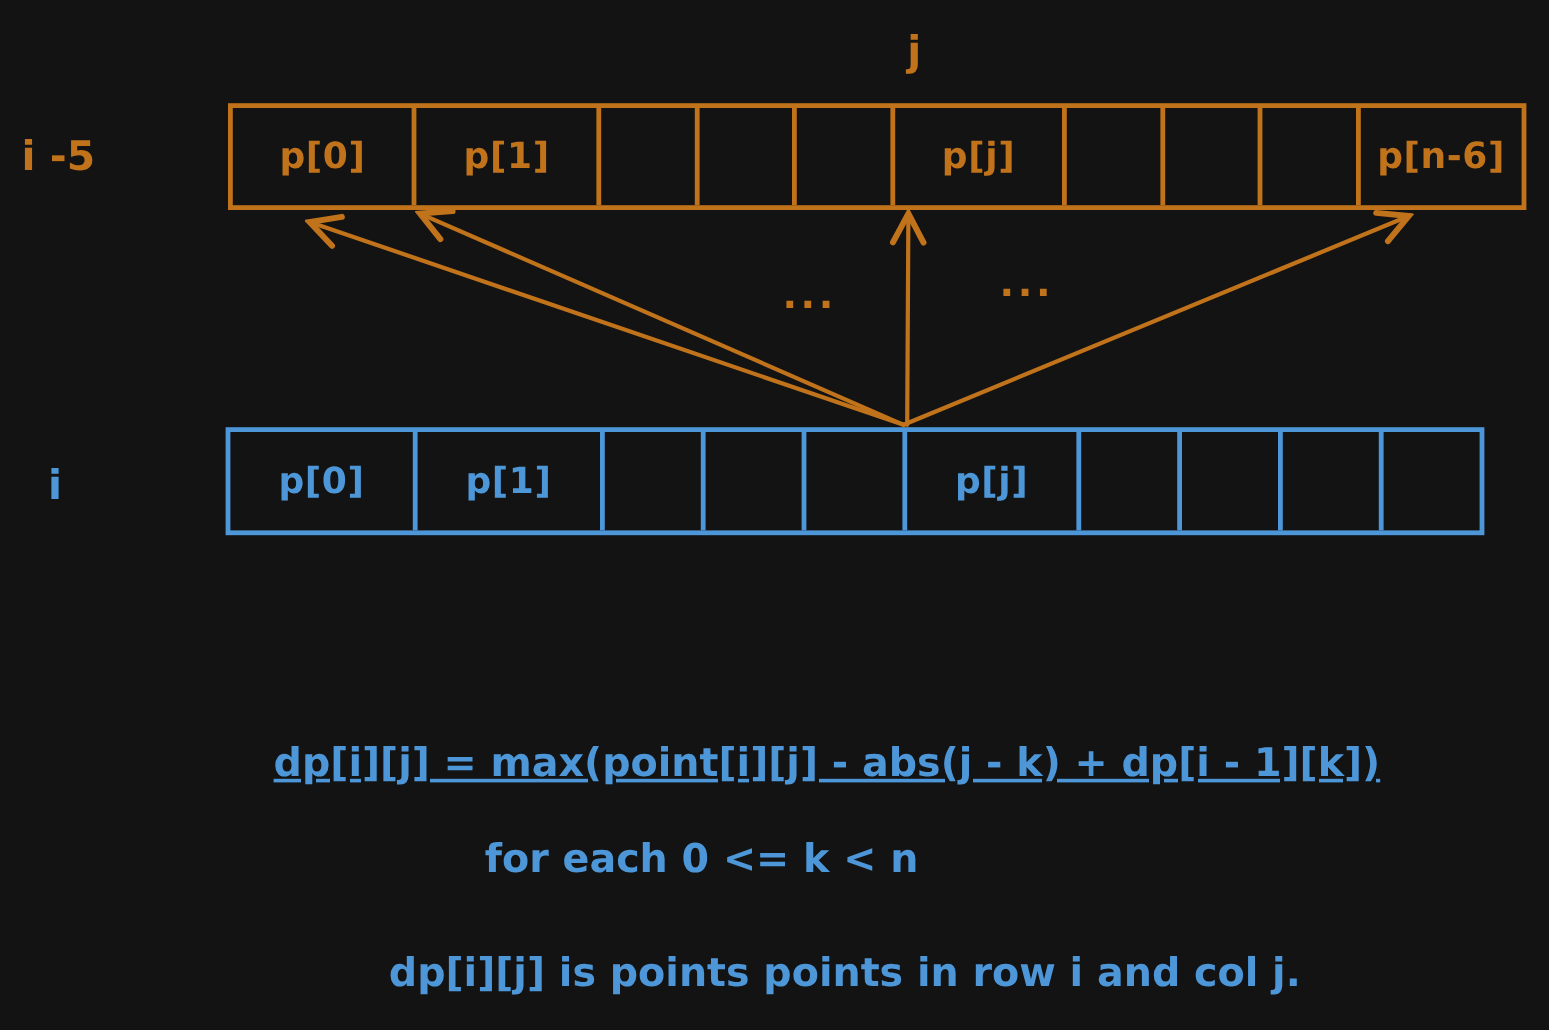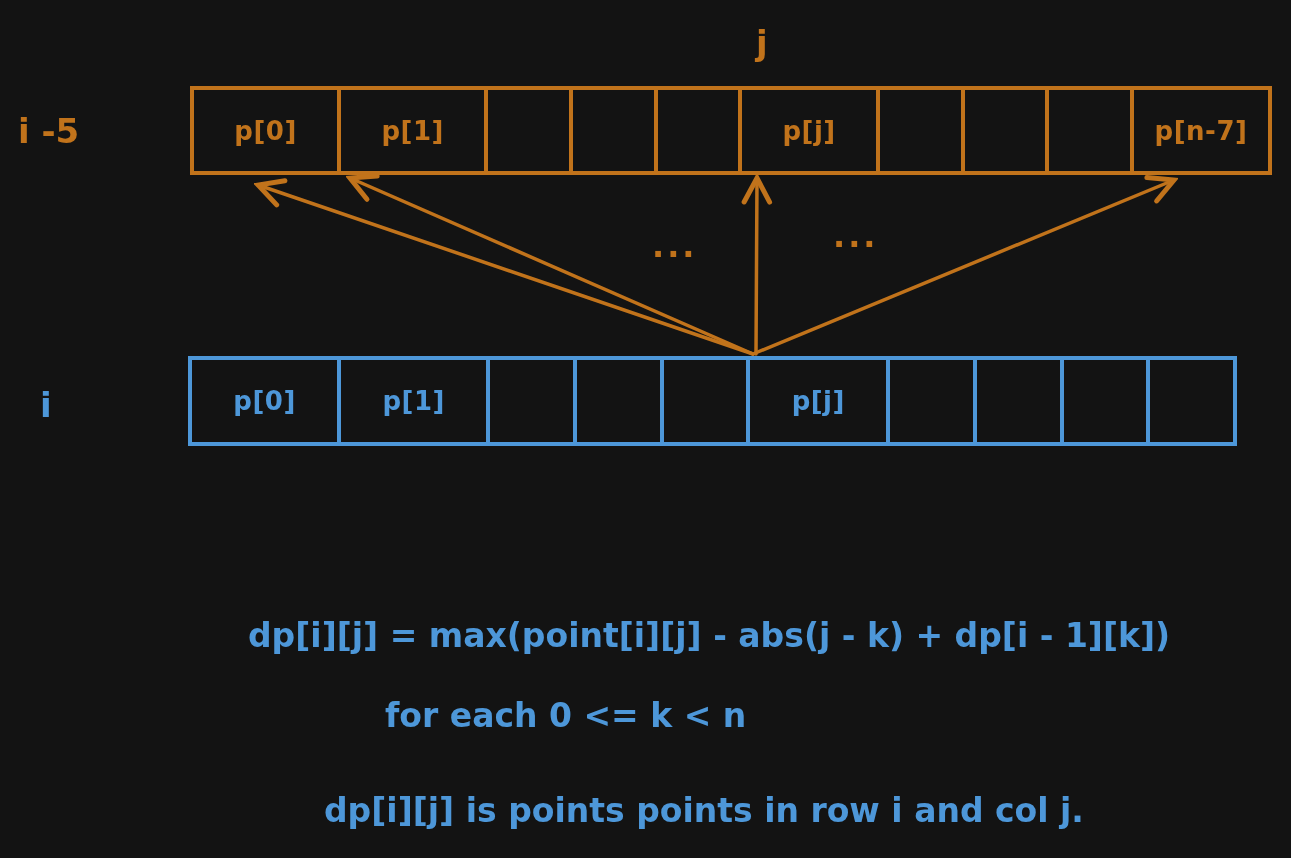--- a/index.html
+++ b/index.html
@@ -32,21 +32,21 @@
     left: 188px; top: 356px;
     width: 1049px; height: 90px;
     color: var(--blue);
   }
   .cell {
     flex: 1 1 auto;
     border-right: 4px solid;
     display: flex;
     align-items: center;
     justify-content: center;
-    font-size: 26px;
+    font-size: 30px;
     font-weight: 600;
     letter-spacing: 0.5px;
     overflow: hidden;
   }
   .cell:last-child { border-right: none; }
   .row-prev .cell:last-child { flex: 0 0 134px; }
 
   
   .label {
     position: absolute;
@@ -91,43 +91,43 @@
 
   
   .eq {
     position: absolute;
     color: var(--blue);
     font-size: 33px;
     font-weight: 600;
     line-height: 1.2;
     white-space: nowrap;
   }
-  .eq-recurrence { left: 248px; top: 616px; }
-  .eq-range      { left: 385px; top: 696px; }
+  .eq-recurrence { left: 228px; top: 616px; text-decoration: underline; }
+  .eq-range      { left: 404px; top: 696px; }
   .eq-definition { left: 324px; top: 791px; }
 </style>
 </head>
 <body>
 
 <div class="canvas">
 
   <div class="label label-j">j</div>
 
   <div class="label label-prev">i -5</div>
   <div class="array-row row-prev">
     <div class="cell">p[0]</div>
     <div class="cell">p[1]</div>
     <div class="cell"></div>
     <div class="cell"></div>
     <div class="cell"></div>
     <div class="cell">p[j]</div>
     <div class="cell"></div>
     <div class="cell"></div>
     <div class="cell"></div>
-    <div class="cell">p[n-7]</div>
+    <div class="cell">p[n-6]</div>
   </div>
 
   <div class="label label-curr">i</div>
   <div class="array-row row-curr">
     <div class="cell">p[0]</div>
     <div class="cell">p[1]</div>
     <div class="cell"></div>
     <div class="cell"></div>
     <div class="cell"></div>
     <div class="cell">p[j]</div>

